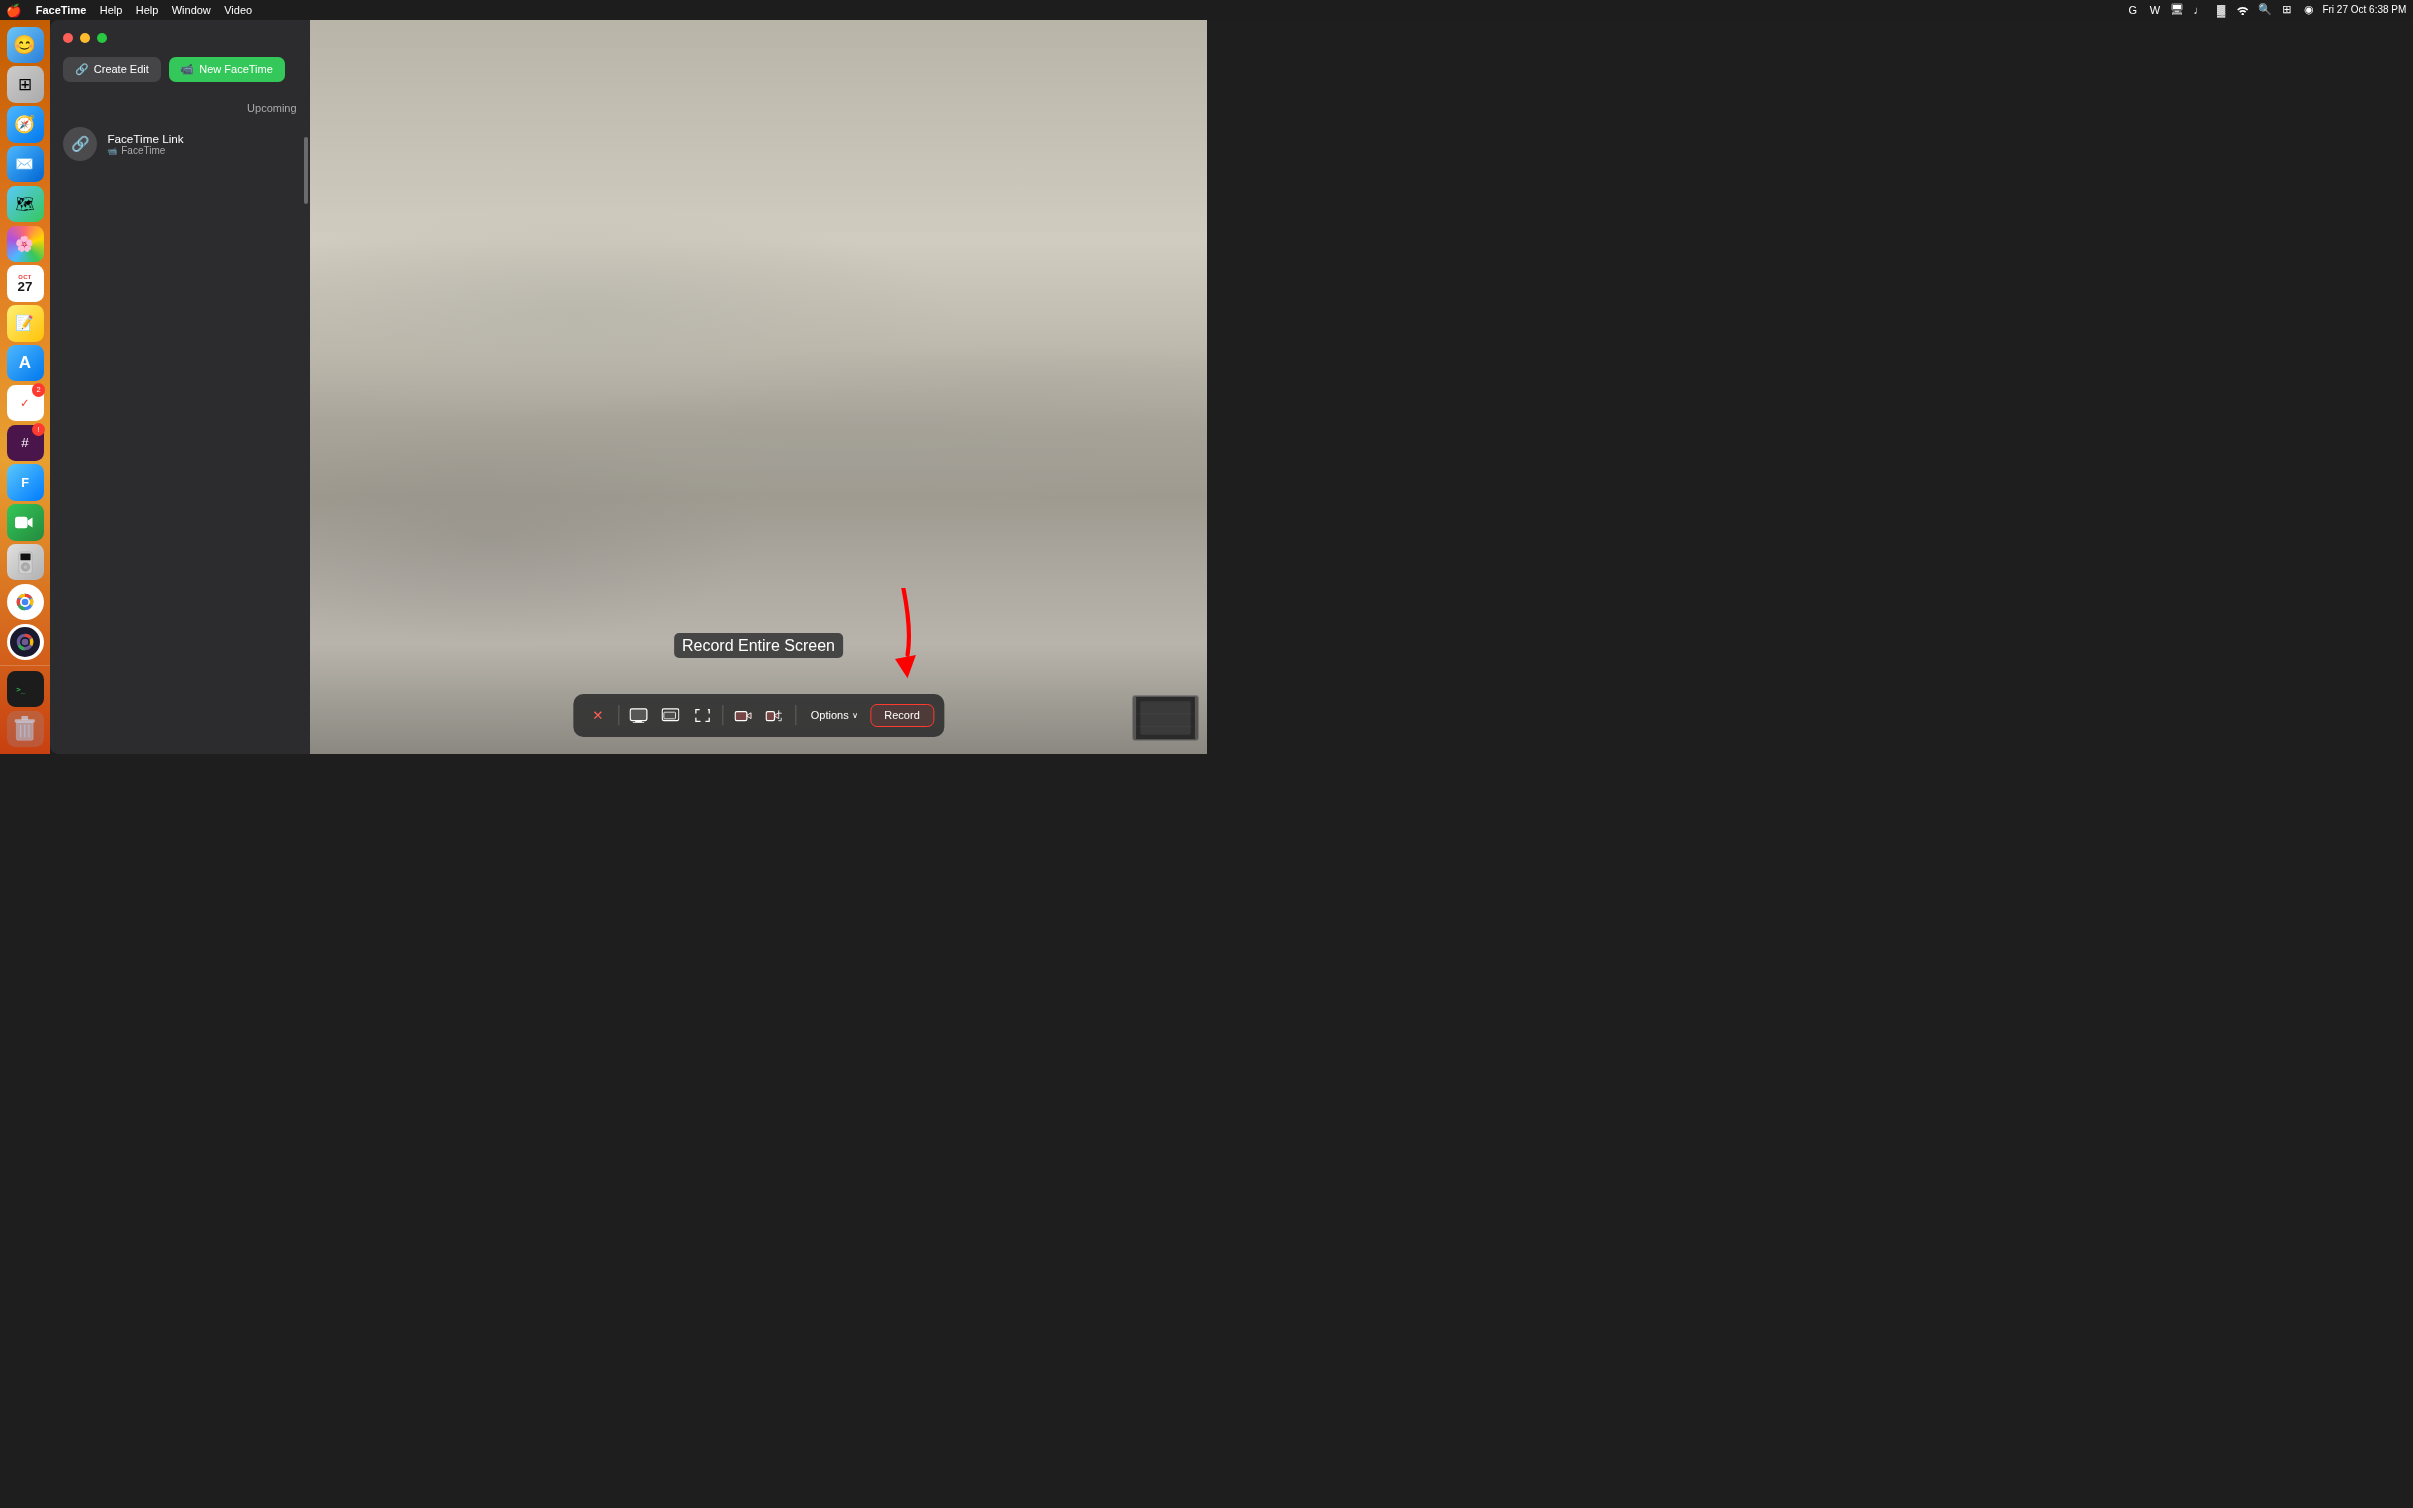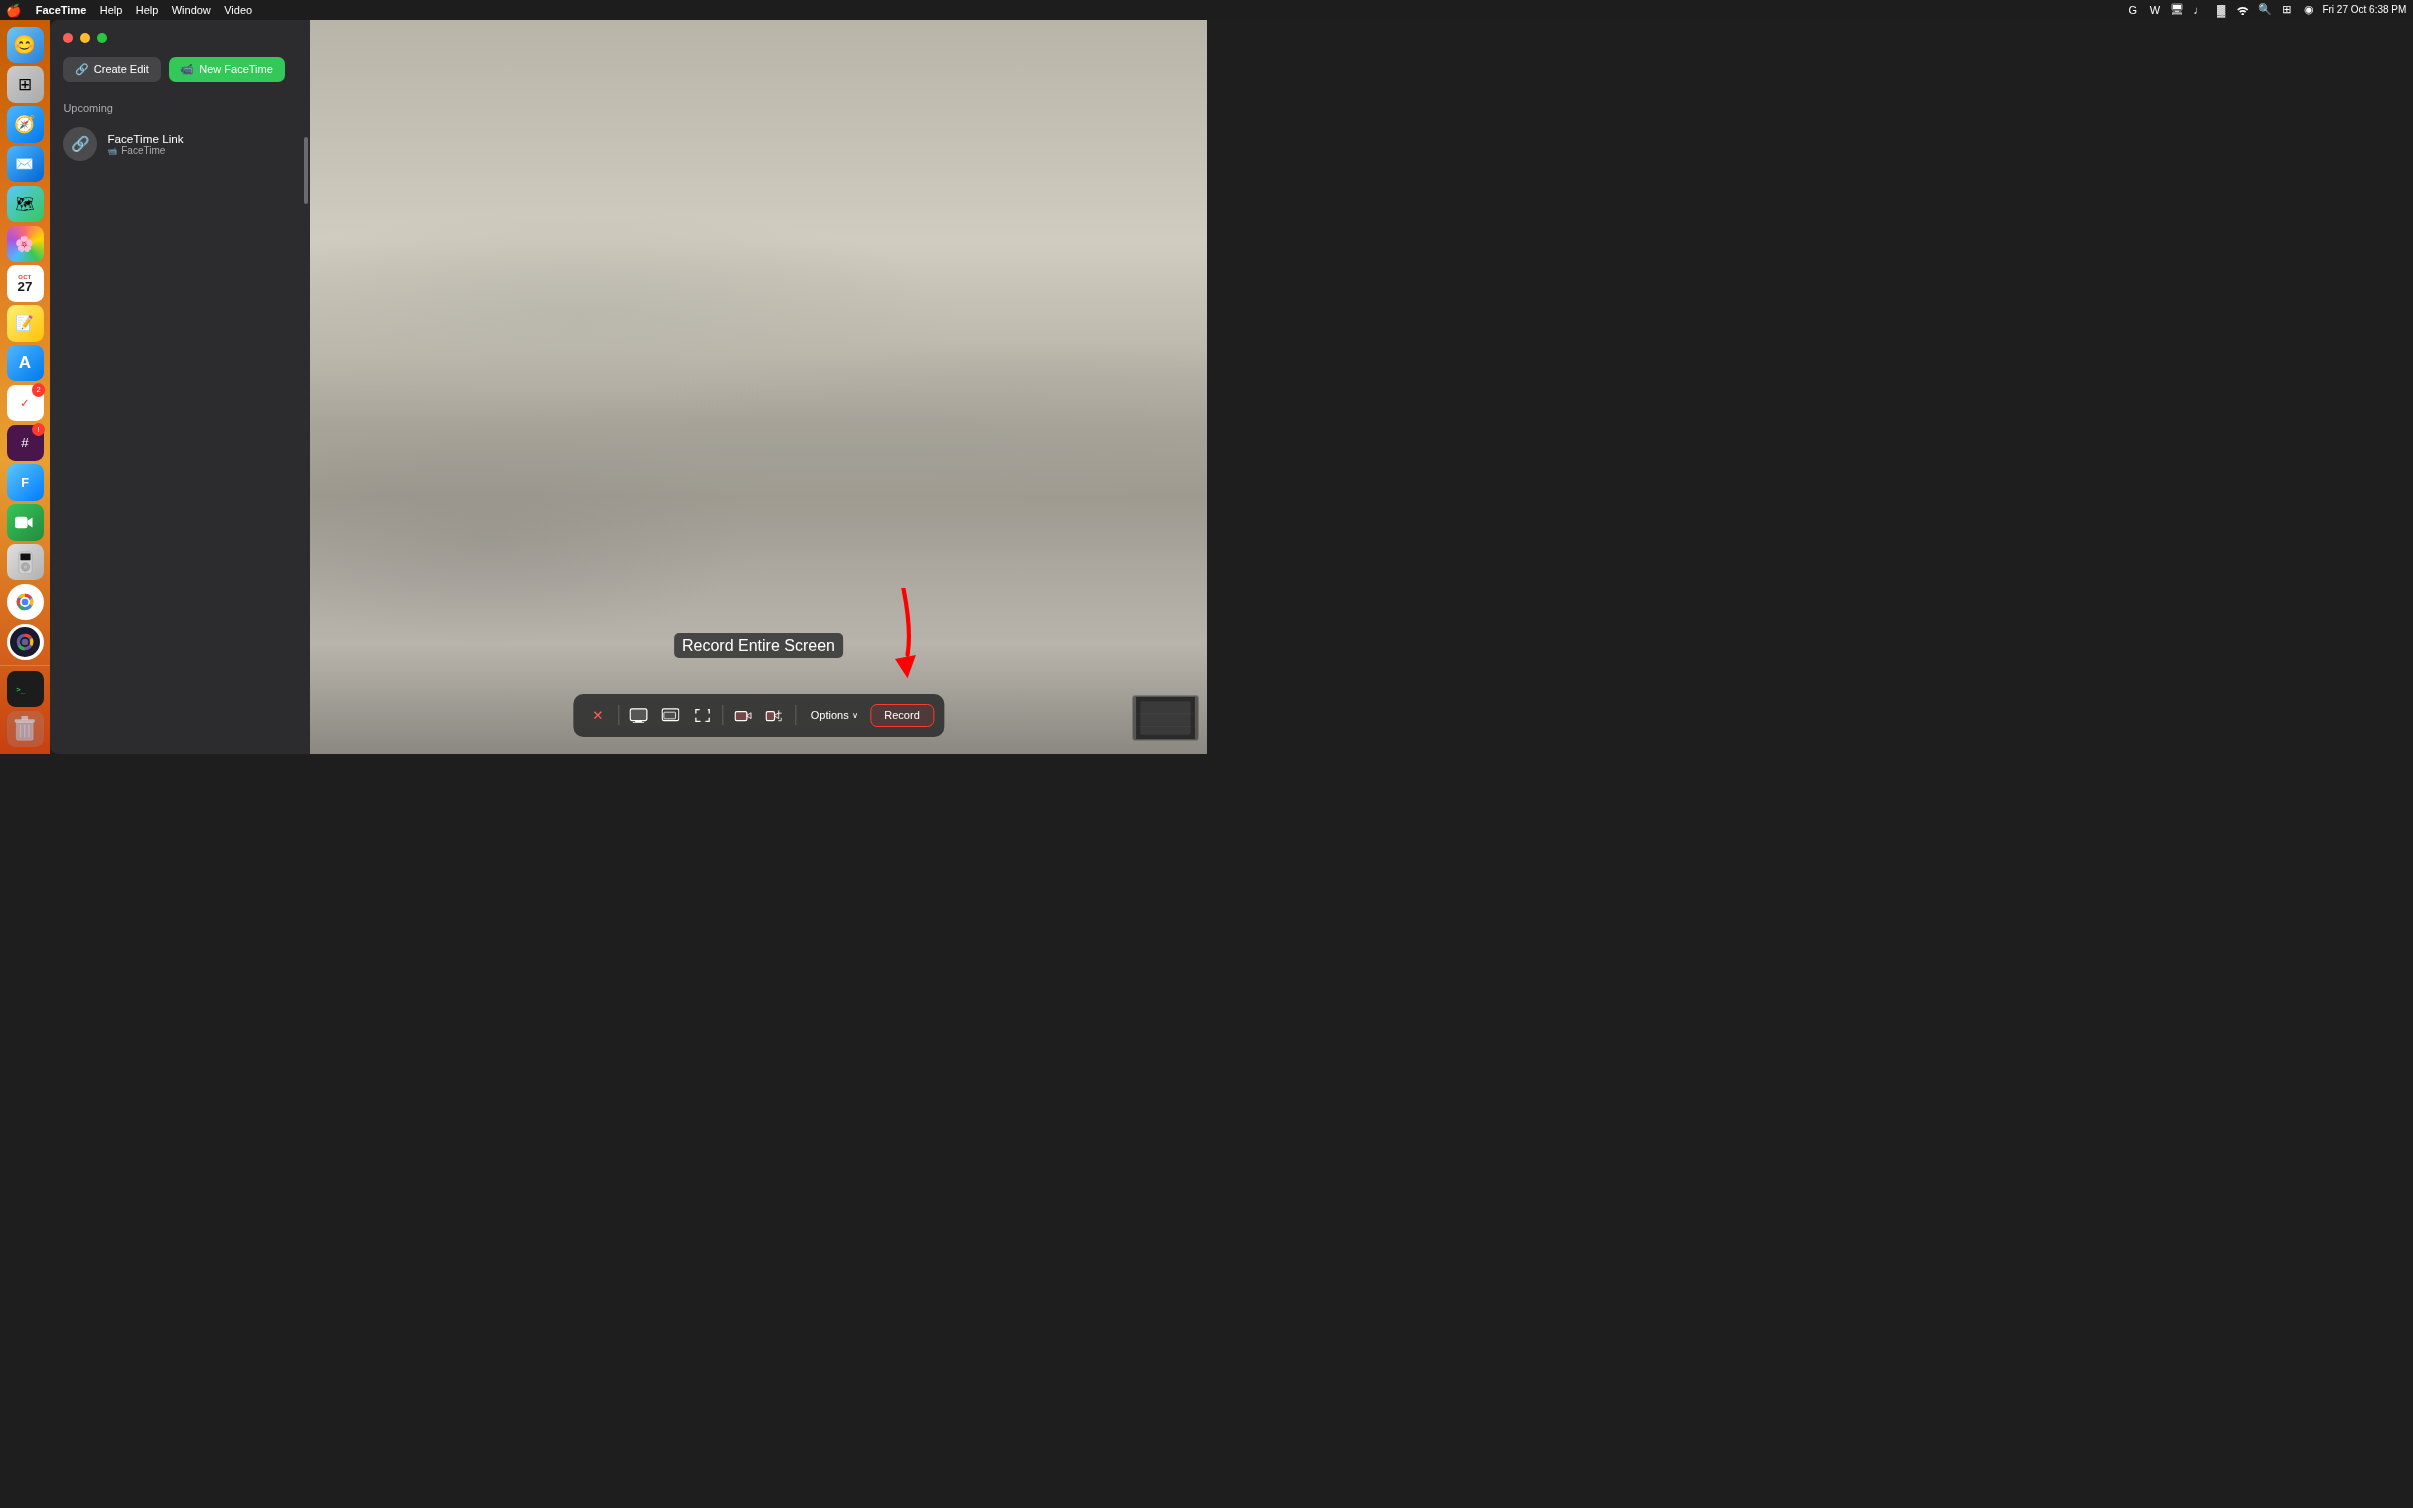--- a/index.html
+++ b/index.html
@@ -197,20 +197,21 @@
       display: flex;
       align-items: center;
       gap: 5px;
     }
 
     .sidebar-section-label {
       color: #ababab;
       font-size: 11px;
       font-weight: 500;
       padding: 6.7px 13.4px 5px 13.4px;
+      text-align: right;
     }
 
     .sidebar-item {
       display: flex;
       align-items: center;
       gap: 10px;
       padding: 8.4px 13.4px;
       cursor: pointer;
     }
 

